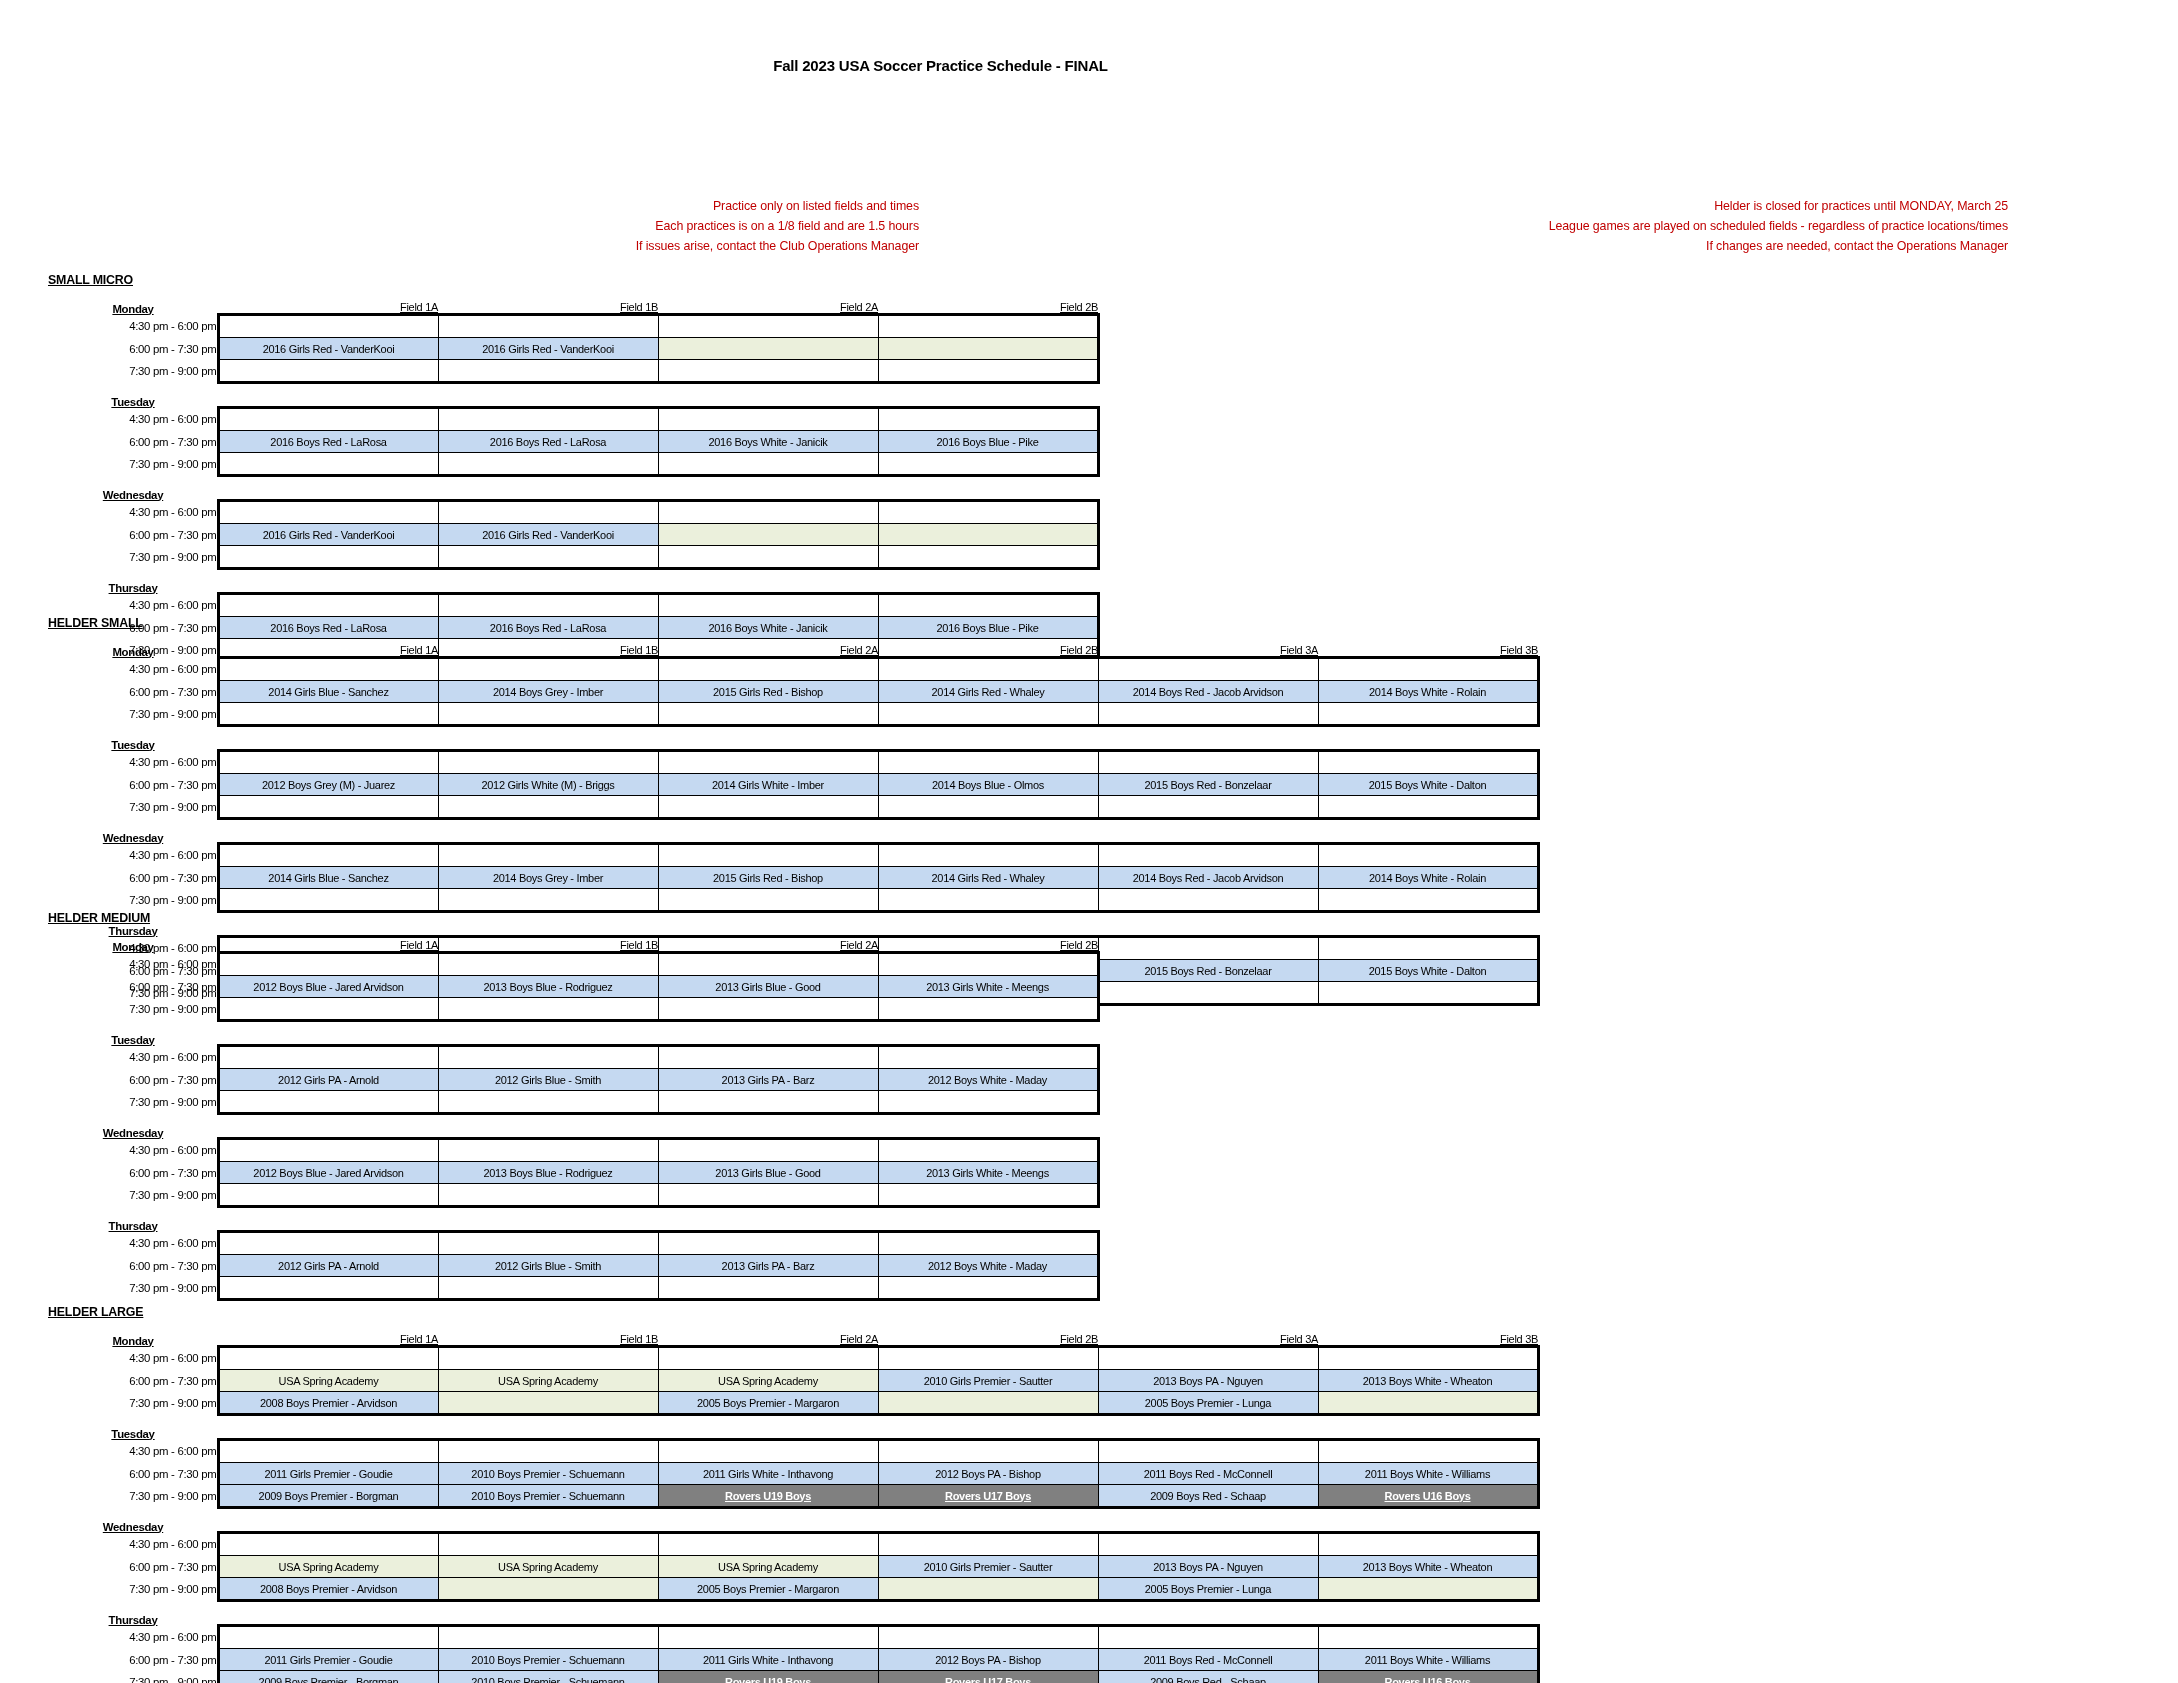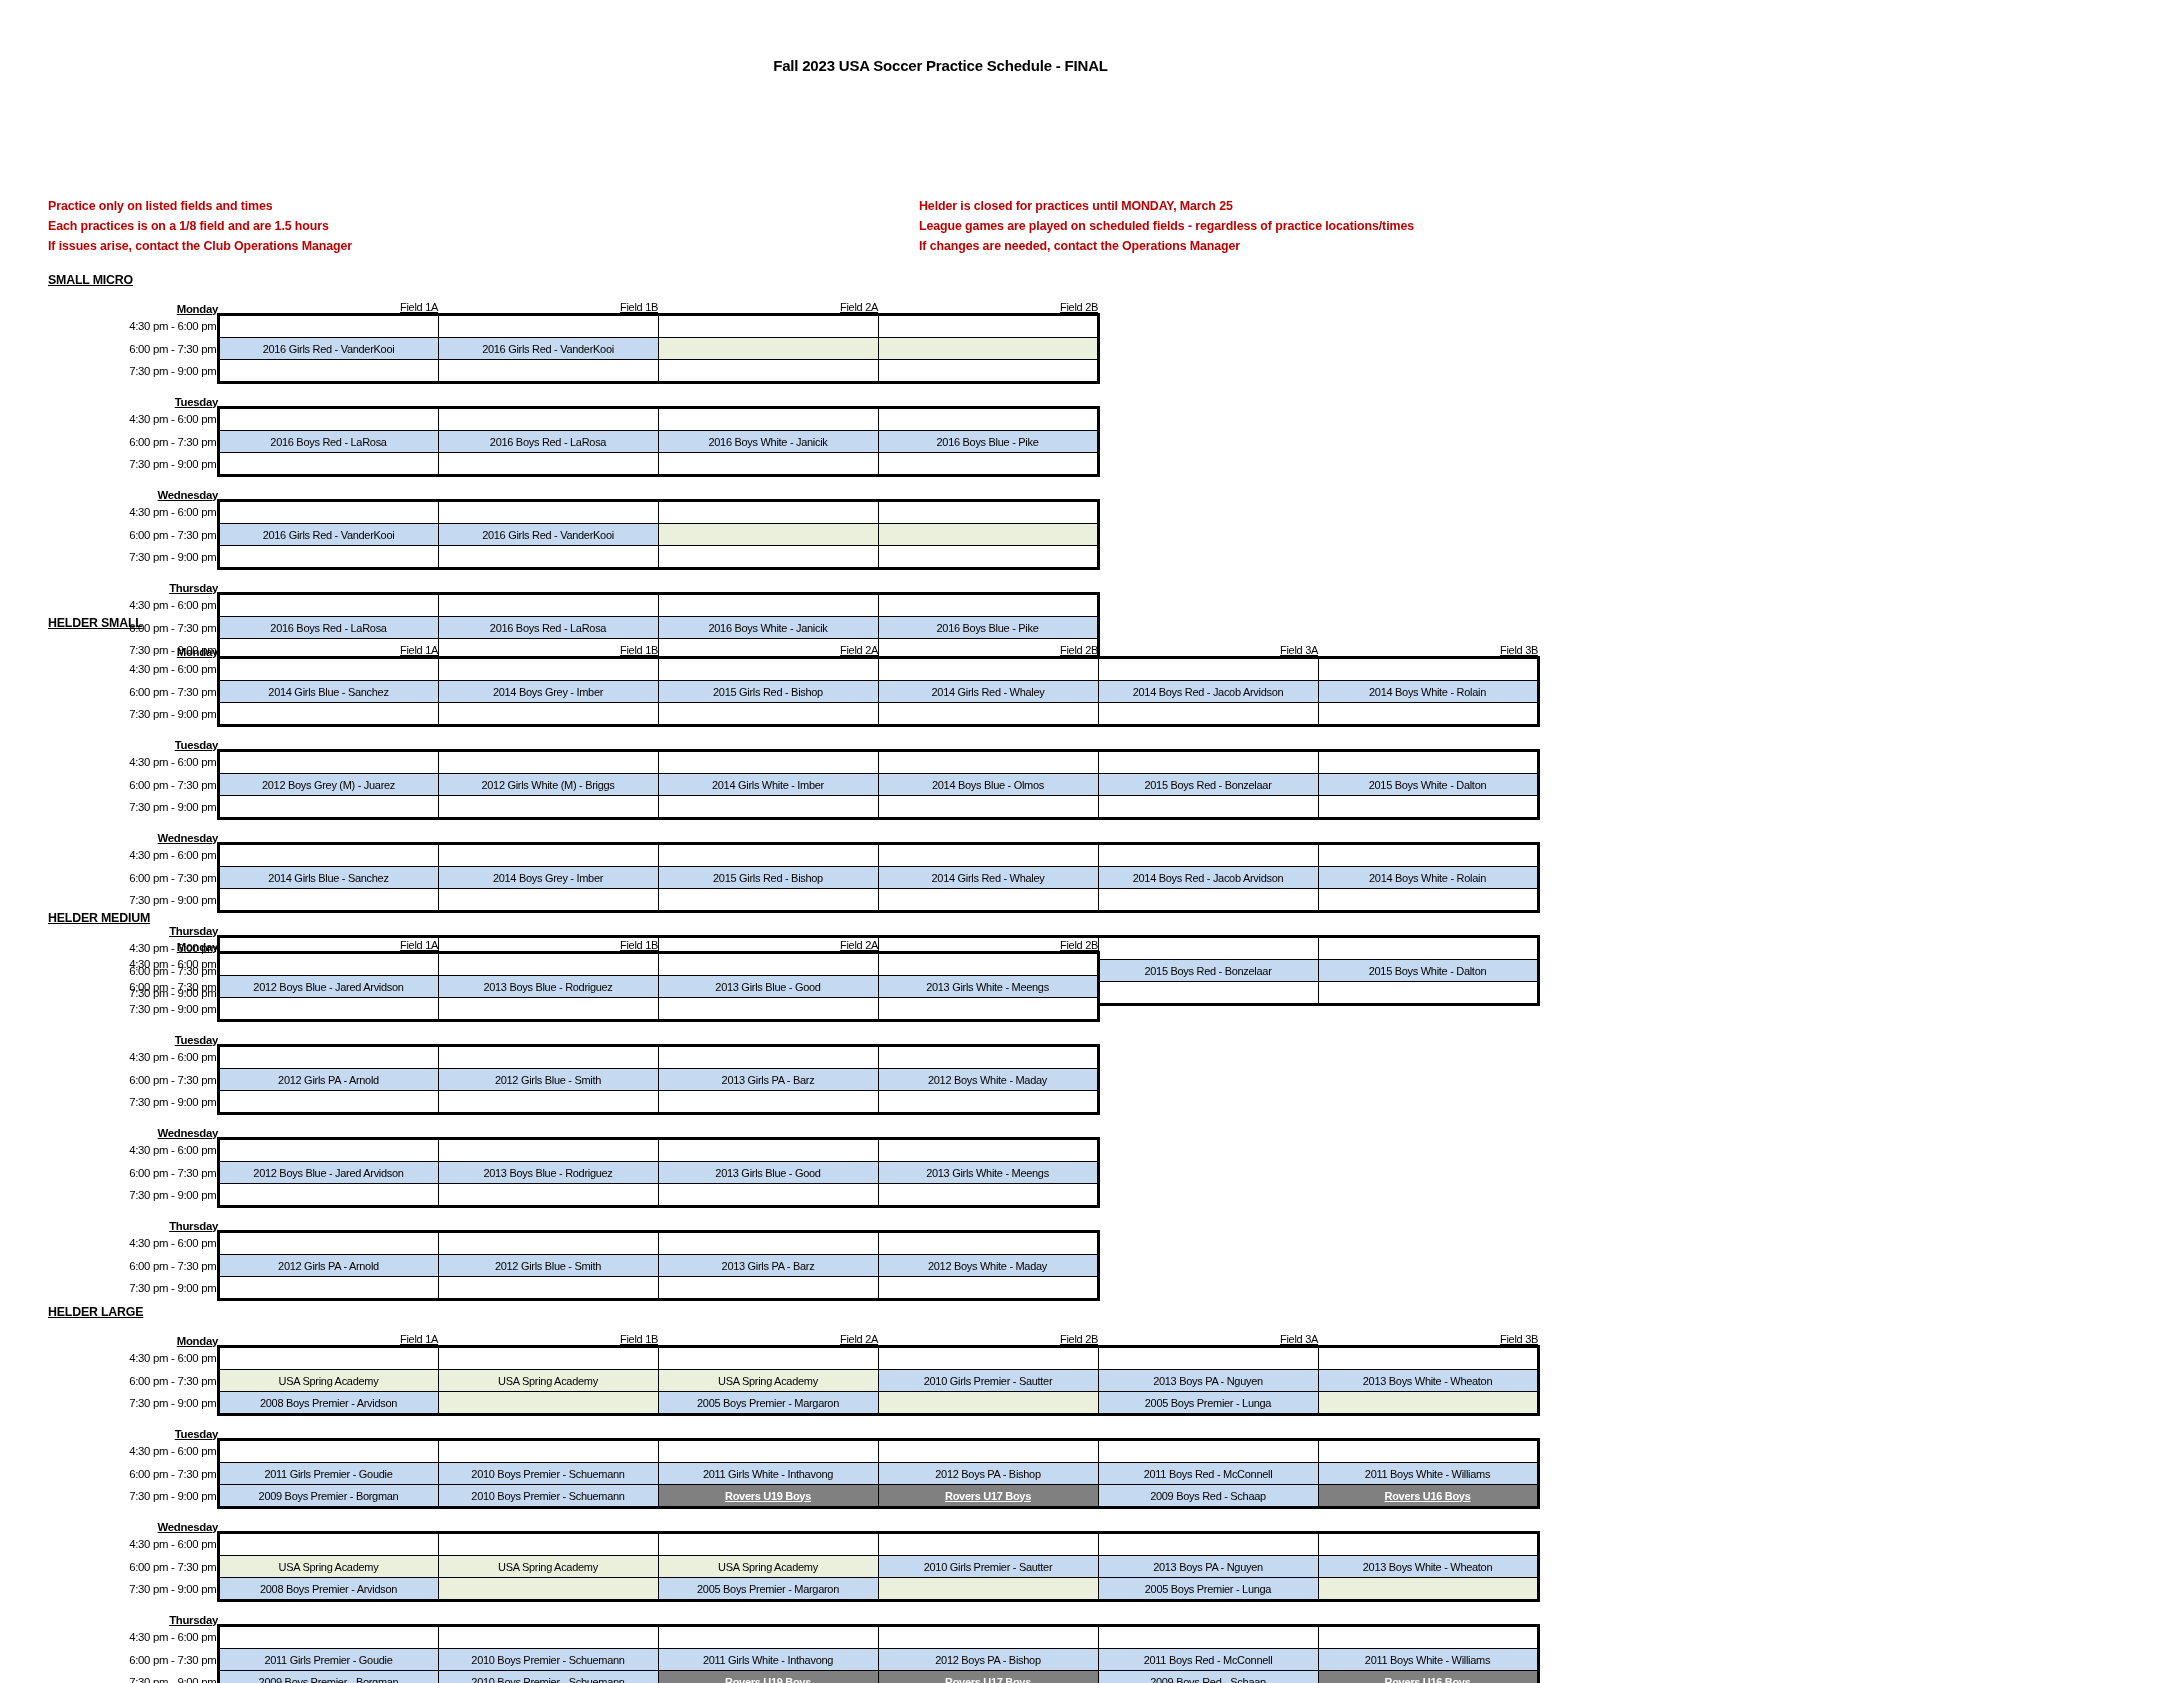--- a/index.html
+++ b/index.html
@@ -38,23 +38,24 @@
   .notes-col {
     display: flex;
     flex-direction: column;
   }
   .notes-col.left  { width: 871px; }
   .notes-col.right { width: 1089px; }
   .note-line {
     color: #C00000;
     font-size: 12.4px;
     line-height: 20px;
-    font-weight: 700;
+    font-weight: 400;
     white-space: nowrap;
     letter-spacing: -0.1px;
+    text-align: right;
   }
 
   
   .section {
     position: absolute;
     left: 48px;
   }
   .section-title {
     font-size: 12.4px;
     font-weight: bold;
@@ -90,21 +91,21 @@
     letter-spacing: -0.3px;
     white-space: nowrap;
     padding-bottom: 2px;
   }
   th.blankhdr { height: 22px; }
 
   td.dayname {
     font-size: 11.4px;
     font-weight: bold;
     text-decoration: underline;
-    text-align: right;
+    text-align: center;
     height: 21px;
     vertical-align: bottom;
     letter-spacing: -0.3px;
     white-space: nowrap;
     padding-bottom: 1px;
   }
 
   td.timelbl {
     font-size: 11.4px;
     text-align: right;

